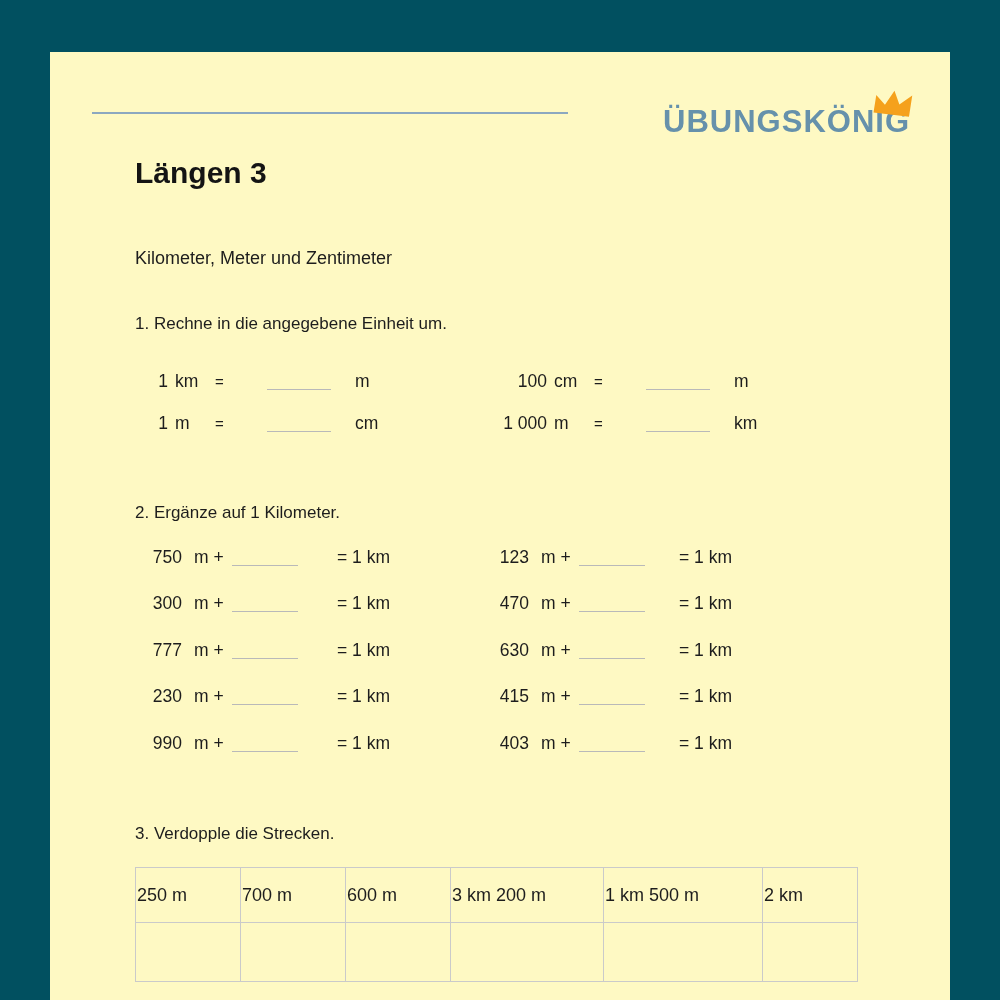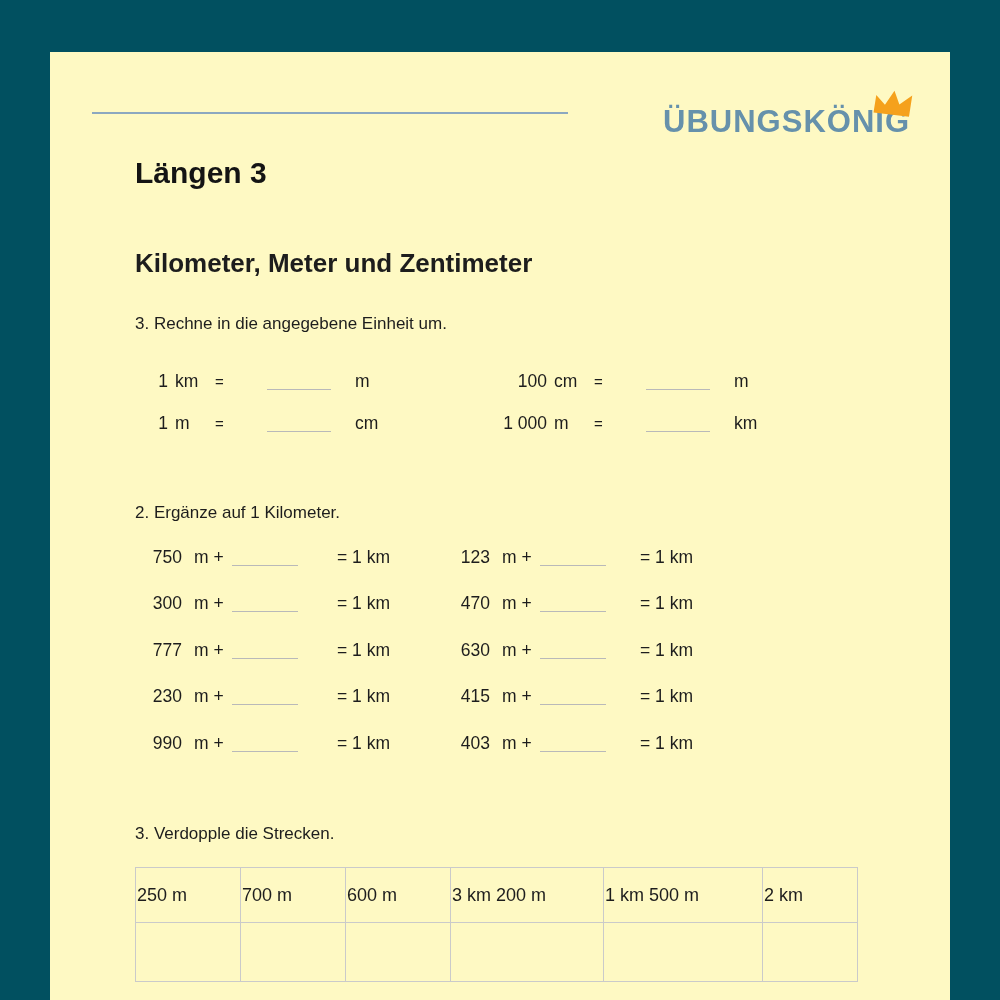--- a/index.html
+++ b/index.html
@@ -27,21 +27,21 @@
     position:absolute;top:-14px;right:-6px;width:46px;height:26px;
     transform:rotate(7deg);
   }
   
   .title{
     position:absolute;left:85px;top:104px;
     font-size:30px;font-weight:bold;color:#141414;
   }
   .subtitle{
     position:absolute;left:85px;top:196px;
-    font-size:26px;color:#1d1d1d;font-weight:bold;
+    font-size:18px;color:#1d1d1d;
   }
   .sec-heading{
     position:absolute;left:85px;
     font-size:17px;color:#1d1d1d;
   }
   .s1-heading{top:262px;}
   .s2-heading{top:451px;}
   .s3-heading{top:772px;}
 
   
@@ -53,21 +53,21 @@
   .eq .amount{width:20px;text-align:right;white-space:nowrap;}
   .eq-right .amount{width:60px;}
   .eq .funit{margin-left:7px;width:40px;}
   .eq .sign{width:52px;font-size:15px;}
   .eq .blank{width:64px;height:16px;border-bottom:1.5px solid #b9b9b9;}
   .eq .tunit{margin-left:24px;}
 
   
   .s2-grid{
     position:absolute;left:96px;top:482px;
-    display:grid;grid-template-columns:244px 239px;column-gap:64px;
+    display:grid;grid-template-columns:244px 239px;column-gap:103px;
     grid-auto-rows:46.5px;
   }
   .eq2{display:flex;align-items:center;font-size:17.5px;}
   .eq2 .num{width:36px;text-align:right;}
   .eq2 .mplus{margin-left:12px;white-space:nowrap;}
   .eq2 .blank2{width:66px;height:16px;border-bottom:1.5px solid #b9b9b9;margin-left:8px;}
   .eq2 .res{margin-left:auto;white-space:nowrap;}
 
   
   .s3-table{
@@ -91,21 +91,21 @@
   <div class="logo">
     <span>ÜBUNGSKÖNIG</span>
     <svg class="crown" viewBox="0 0 34 20" xmlns="http://www.w3.org/2000/svg">
       <path d="M3 19 L3.5 5.5 L11 12 L17 0.5 L22 10.5 L31 2.5 L30.5 19 Z" fill="#f5a11c"></path>
     </svg>
   </div>
 
   <div class="title">Längen 3</div>
   <div class="subtitle">Kilometer, Meter und Zentimeter</div>
 
-  <div class="sec-heading s1-heading">3. Rechne in die angegebene Einheit um.</div>
+  <div class="sec-heading s1-heading">1. Rechne in die angegebene Einheit um.</div>
 
   <div class="s1-grid">
     <div class="eq">
       <span class="amount">1</span>
       <span class="funit">km</span>
       <span class="sign">=</span>
       <span class="blank"></span>
       <span class="tunit">m</span>
     </div>
     <div class="eq eq-right">

